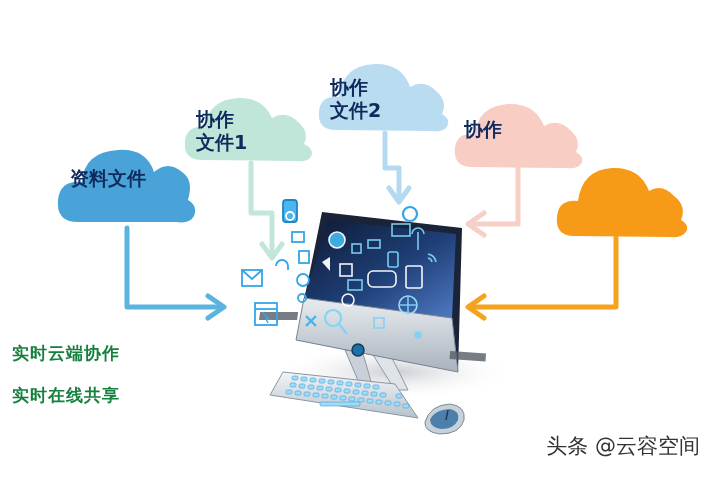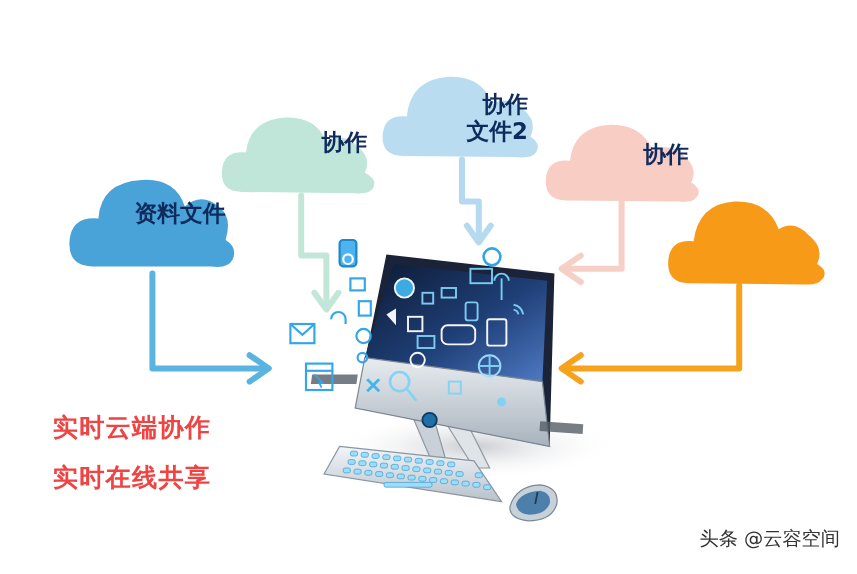--- a/index.html
+++ b/index.html
@@ -1,24 +1,24 @@
 <!DOCTYPE html>
 <html><head>
   <meta charset="utf-8">
   <style>
     html, body { margin: 0; padding: 0; background: #ffffff; }
     body { width: 714px; height: 478px; position: relative; overflow: hidden;
            font-family: "DejaVu Sans", "Liberation Sans", sans-serif; }
     .stage { position: absolute; left: 0; top: 0; width: 714px; height: 478px; }
     svg.layer { position: absolute; left: 0; top: 0; }
-    .cloud-label { position: absolute; text-align: right; font-weight: bold;
+    .cloud-label { position: absolute; text-align: left; font-weight: bold;
                    color: #0f2a5c; line-height: 1.2; white-space: nowrap; }
-    .side-text { position: absolute; left: 12px; font-weight: bold; color: #ef4444;
-                 font-size: 21px; letter-spacing: 1px; white-space: nowrap; margin-left: 32px; }
-    .watermark { position: absolute; right: 14px; bottom: 18px; font-size: 16px;
+    .side-text { position: absolute; left: 12px; font-weight: bold; color: #15803d;
+                 font-size: 17px; letter-spacing: 1px; white-space: nowrap; }
+    .watermark { position: absolute; right: 14px; bottom: 18px; font-size: 21px;
                  color: #333333; white-space: nowrap; }
   </style>
 </head>
 <body>
 
 <div class="stage">
 
   <svg class="layer" width="714" height="478" viewBox="0 0 714 478">
     <defs>
       <linearGradient id="screenGrad" x1="0" y1="0" x2="1" y2="1">
@@ -187,20 +187,21 @@
     <g>
       <path d="M574 236 Q555 236 557 216 Q559 199 578 201 Q582 170 612 168 Q640 167 649 191 Q662 183 674 196 Q687 206 681 220 Q691 226 685 233 Q681 238 670 237 Z" fill="#f79a17"></path>
     </g>
   </svg>
 
   <div class="cloud-label" style="left:70px; top:167px; width:118px; font-size:19px;">
     <div>资料文件</div>
   </div>
   <div class="cloud-label" style="left:196px; top:108px; width:110px; font-size:19px;">
     <div>协作</div>
+    <div>文件1</div>
   </div>
   <div class="cloud-label" style="left:330px; top:76px; width:110px; font-size:19px;">
     <div>协作</div>
     <div>文件2</div>
   </div>
   <div class="cloud-label" style="left:464px; top:118px; width:110px; font-size:19px;">
     <div>协作</div>
   </div>
 
   <div class="side-text" style="top:342px;">实时云端协作</div>

